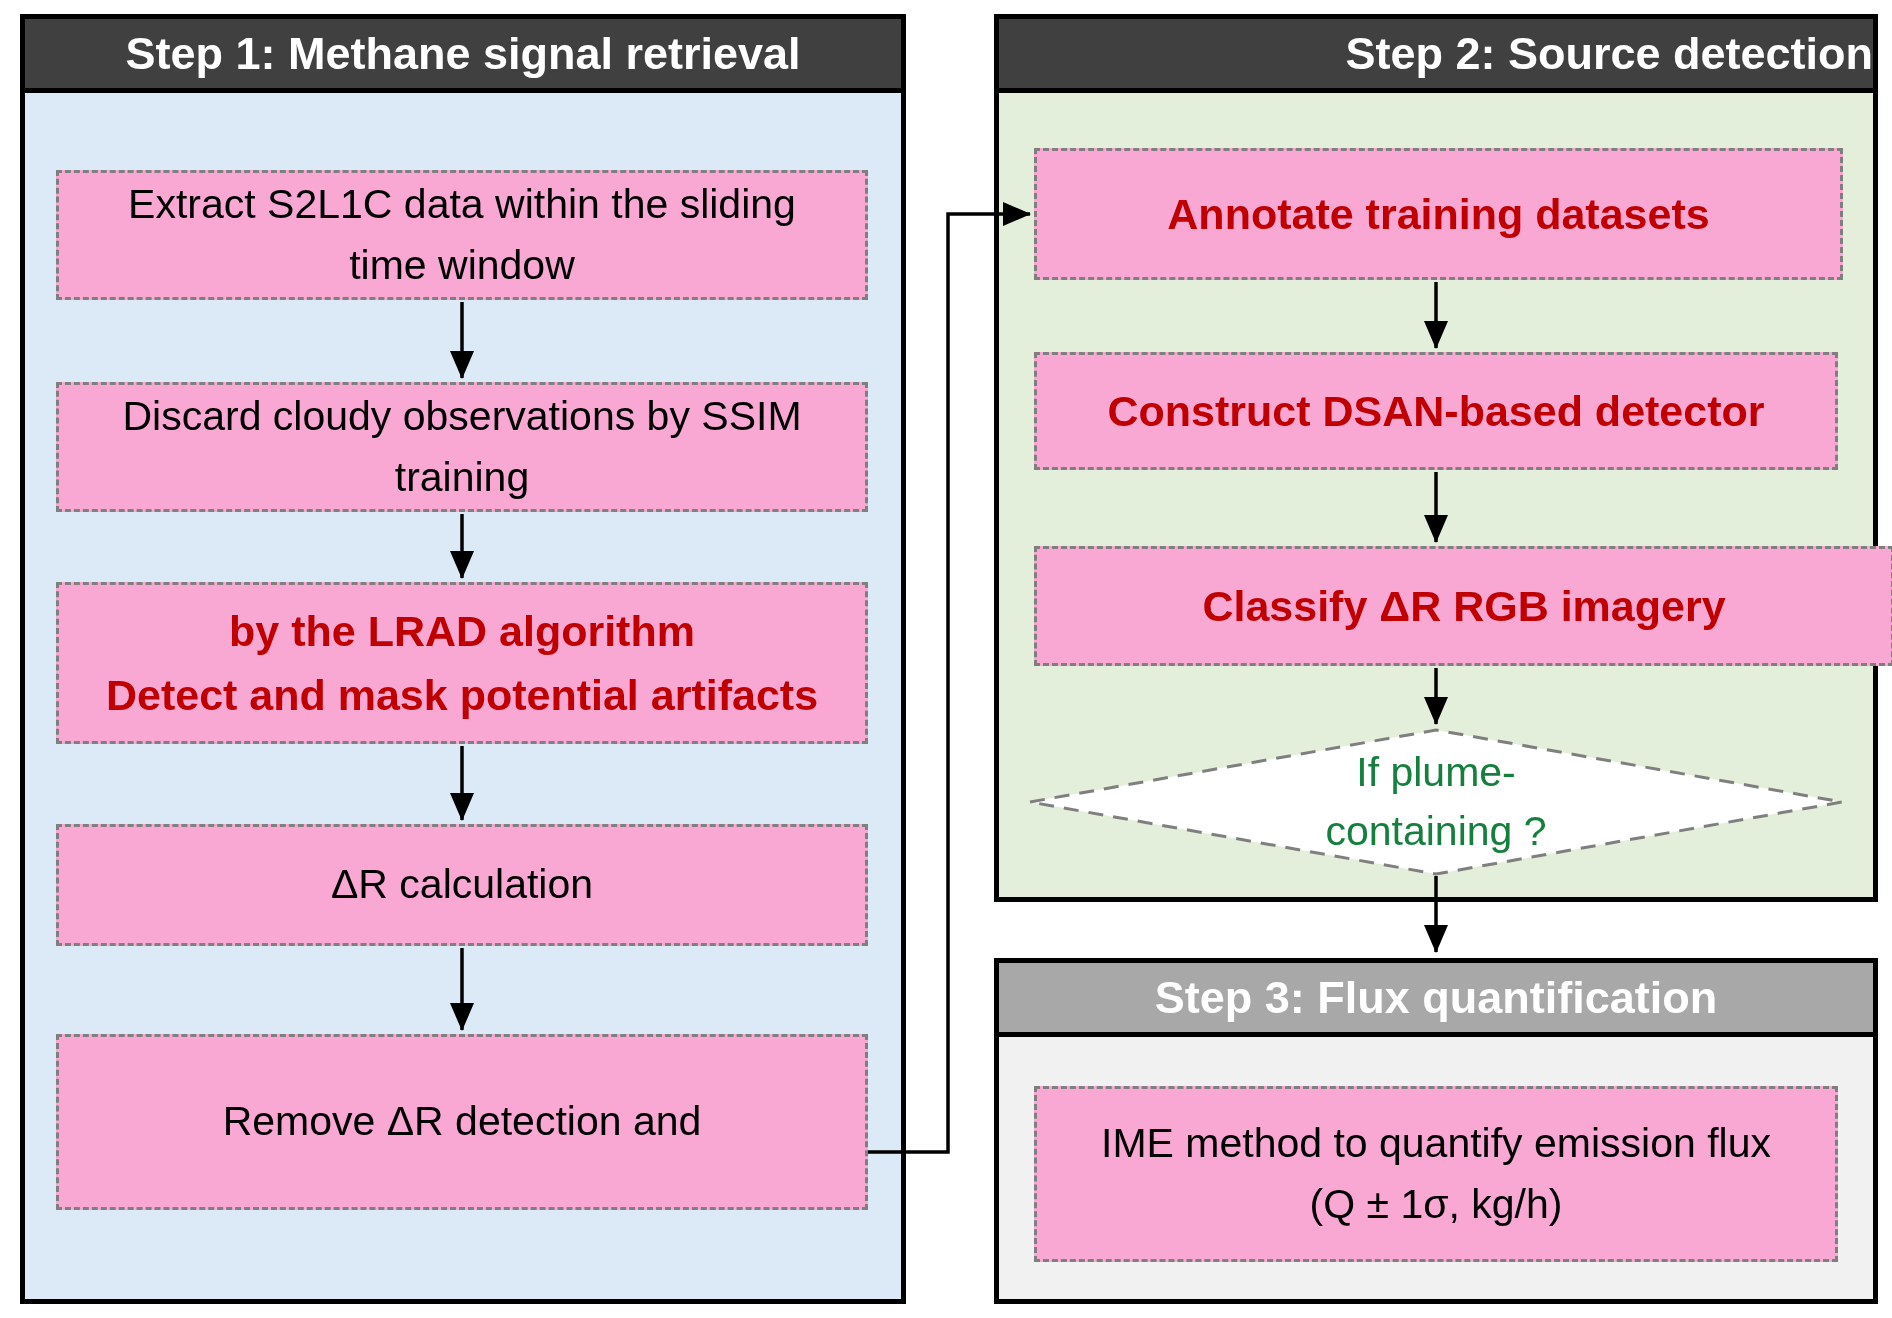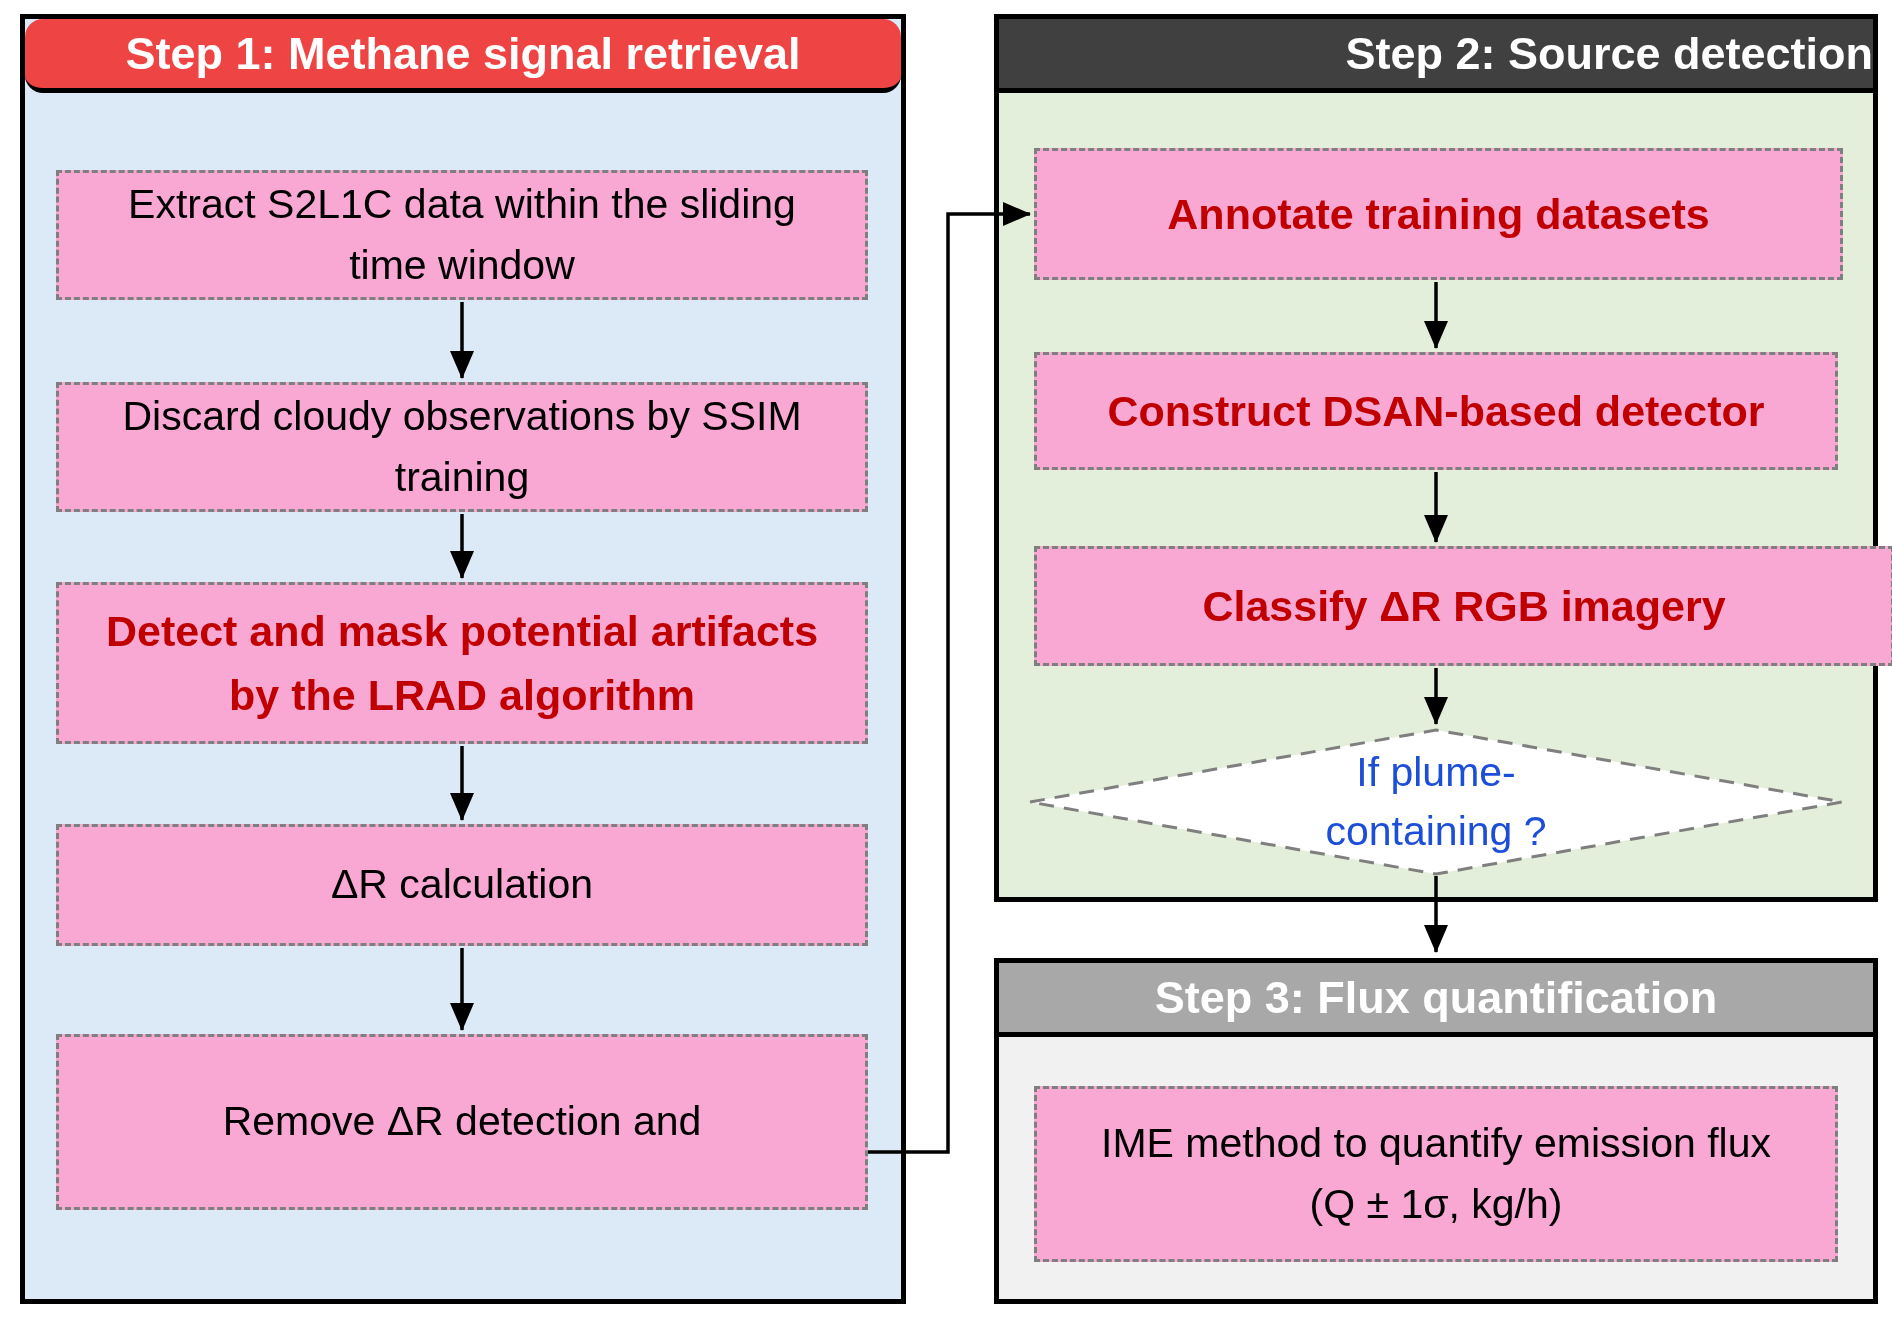--- a/index.html
+++ b/index.html
@@ -25,21 +25,21 @@
     width: 100%;
     height: 74px;
     border-bottom: 5px solid #000000;
     display: flex;
     align-items: center;
     justify-content: center;
     color: #ffffff;
     font-weight: 700;
     font-size: 45px;
   }
-  .hdr-step1 { background: #ef4444; border-radius: 18px; }
+  .hdr-step1 { background: #404040; }
   .hdr-step2 { background: #404040; justify-content: flex-end; }
   .hdr-step3 { background: #a8a8a8; }
 
   .box {
     position: absolute;
     z-index: 2;
     background: #f9a8d4;
     border: 3px dashed #7f7f7f;
     display: flex;
     flex-direction: column;
@@ -74,21 +74,21 @@
     top: 738px;
     width: 560px;
     height: 128px;
     display: flex;
     flex-direction: column;
     justify-content: center;
     align-items: center;
     text-align: center;
     font-size: 41px;
     line-height: 1.45;
-    color: #1d4ed8;
+    color: #15803d;
   }
 </style>
 </head>
 <body>
 
 <div class="canvas">
 
   <div class="panel panel-step1">
     <div class="panel-header hdr-step1">
       <span>Step 1: Methane signal retrieval</span>
@@ -111,22 +111,22 @@
     <span class="ln">Extract S2L1C data within the sliding</span>
     <span class="ln">time window</span>
   </div>
 
   <div class="box" style="left:56px; top:382px; width:812px; height:130px;">
     <span class="ln">Discard cloudy observations by SSIM</span>
     <span class="ln">training</span>
   </div>
 
   <div class="box red" style="left:56px; top:582px; width:812px; height:162px;">
+    <span class="ln">by the LRAD algorithm</span>
     <span class="ln">Detect and mask potential artifacts</span>
-    <span class="ln">by the LRAD algorithm</span>
   </div>
 
   <div class="box" style="left:56px; top:824px; width:812px; height:122px;">
     <span class="ln">ΔR calculation</span>
   </div>
 
   <div class="box" style="left:56px; top:1034px; width:812px; height:176px;">
     <span class="ln">Remove ΔR detection and</span>
   </div>
 

